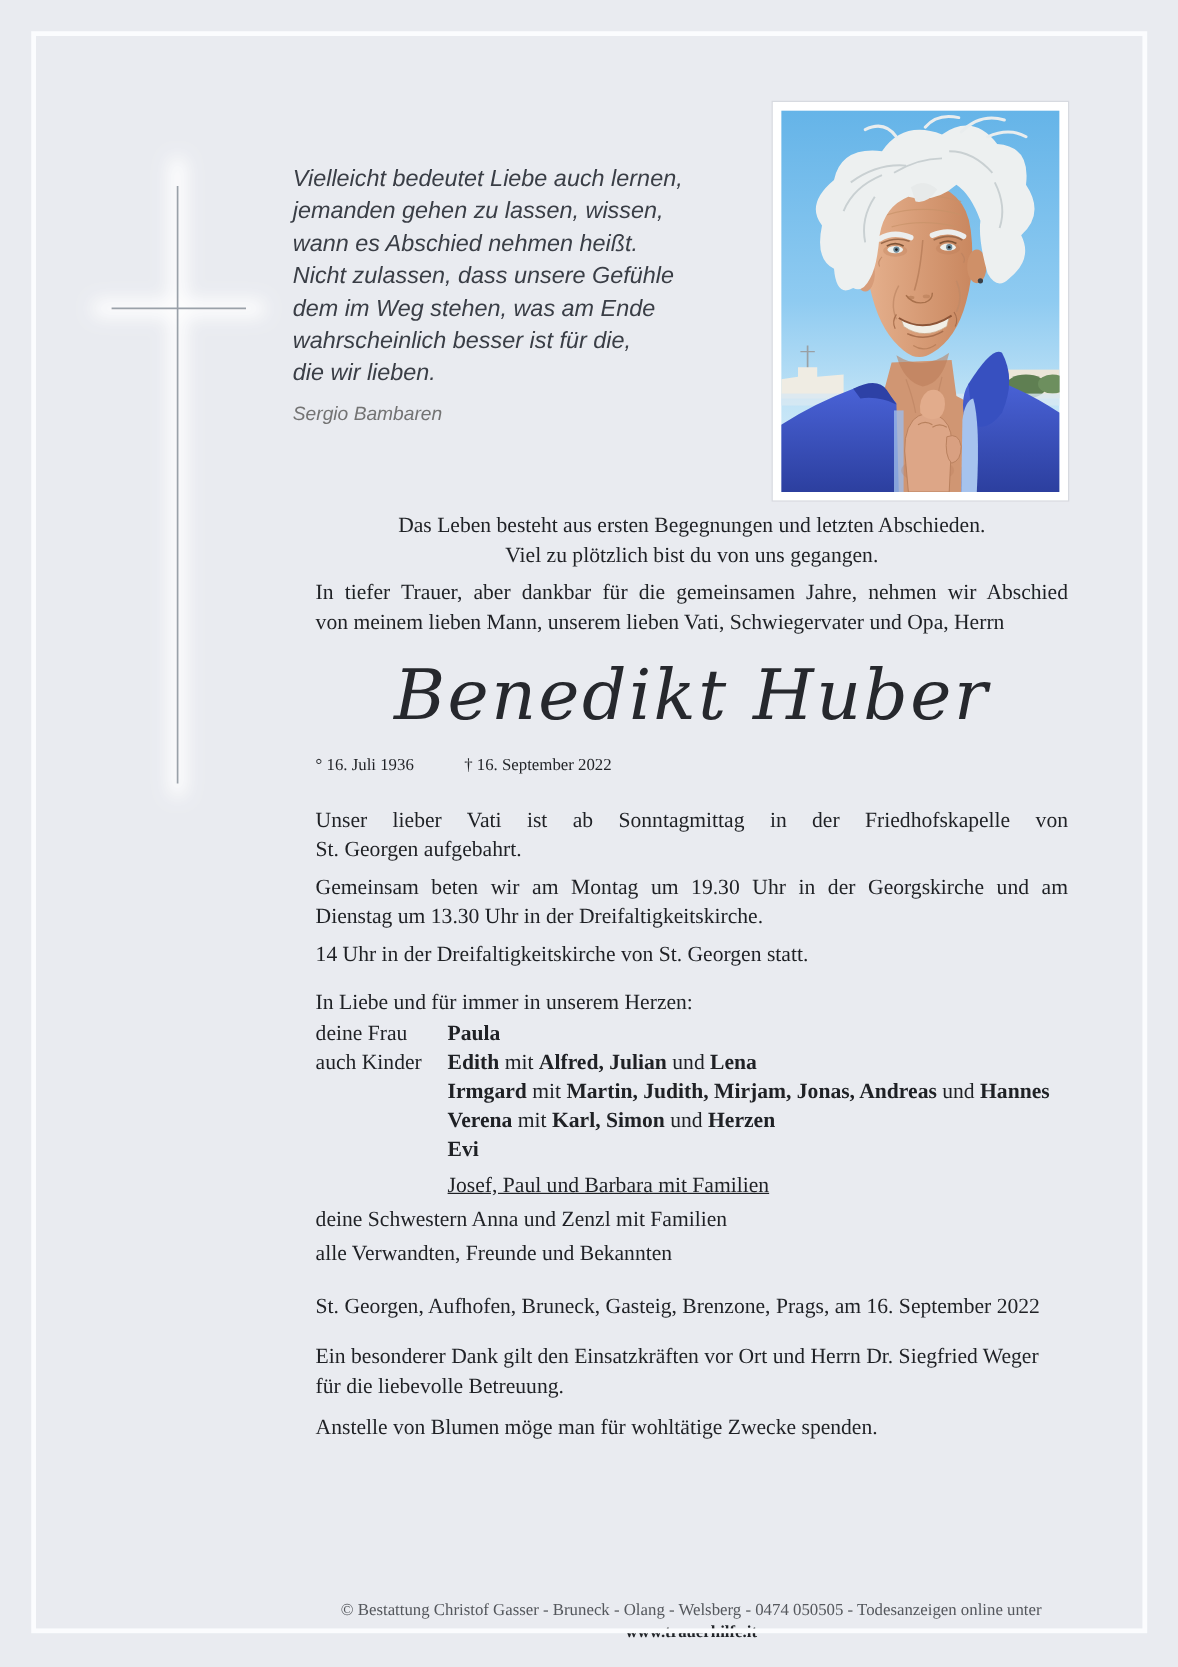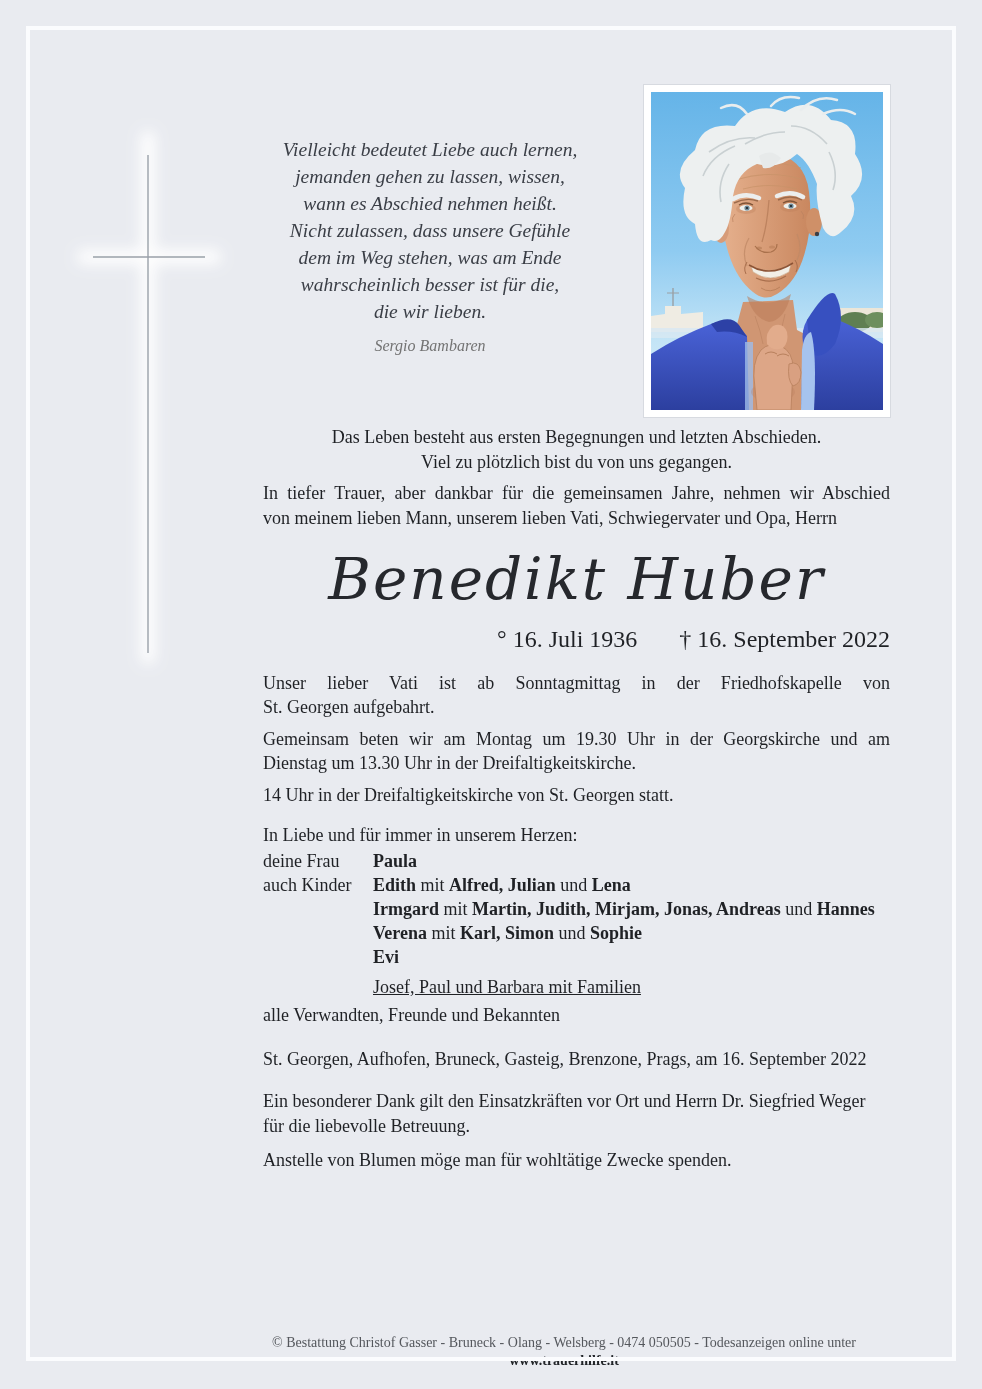--- a/index.html
+++ b/index.html
@@ -8,22 +8,22 @@
     background:#e9ebf0;
     font-family:"Liberation Serif","DejaVu Serif",serif;
     color:#212327;
   }
   .frame{
     position:absolute;left:26px;top:26px;right:26px;bottom:28px;
     border:4px solid #fbfcfe;pointer-events:none;
   }
   .cross{position:absolute;left:40px;top:80px;}
   .quote{
-    position:absolute;left:230px;top:136px;width:400px;
-    text-align:center;font-family:Liberation Serif, serif;font-style:italic;
+    position:absolute;left:244px;top:136px;width:400px;
+    text-align:left;font-family:Liberation Sans, sans-serif;font-style:italic;
     font-size:19.5px;line-height:27px;color:#3a3e46;
   }
   .quote .author{font-size:16px;margin-top:7px;color:#737373;}
   .photo{
     position:absolute;left:644px;top:85px;width:232px;height:318px;
     background:#ffffff;padding:7px;
     box-shadow:0 0 0 1px rgba(175,180,190,0.30);
   }
   .photo svg{display:block;}
   .main{
@@ -33,39 +33,39 @@
   .center{text-align:center;}
   .op-line{line-height:25px;}
   .para{margin-top:6px;}
   .para .ln{line-height:25px;}
   .jl{text-align:justify;text-align-last:justify;}
   .name{
     font-family:"DejaVu Serif",serif;font-style:italic;font-weight:400;
     font-size:58px;line-height:1.2;text-align:center;margin:14px 0 0 0;
     color:#26282d;letter-spacing:2px;
   }
-  .dates{margin-top:12px;text-align:right;font-size:24px;}
+  .dates{margin-top:12px;text-align:left;font-size:14px;}
   .dates .birth{margin-right:42px;}
   .svc{margin-top:8px;}
   .svc.first{margin-top:20px;}
   .mourn-head{margin-top:16px;}
   .family{margin-top:2px;}
   .fam-row{display:flex;align-items:flex-start;}
   .fam-label{width:110px;flex:0 0 110px;}
   .fam-line,.fam-extra,.nowrap{white-space:nowrap;}
   .b{font-weight:bold;}
   .fam-extra{margin-left:110px;margin-top:6px;text-decoration:underline;}
   .sisters{margin-top:5px;}
   .others{margin-top:4px;}
   .places{margin-top:20px;}
   .thanks{margin-top:18px;}
   .thanks .ln{line-height:25px;}
   .donation{margin-top:9px;}
   .footer{
-    position:absolute;left:228px;top:1334px;width:672px;
+    position:absolute;left:240px;top:1334px;width:672px;
     text-align:center;font-size:14px;color:#54575c;line-height:18px;
   }
   .footer .link{font-weight:bold;color:#212428;cursor:pointer;}
 </style>
 </head>
 <body>
 
 <svg class="cross" width="230" height="600" viewBox="0 0 230 600" aria-hidden="true">
   <defs>
     <filter id="glow" x="-60%" y="-60%" width="220%" height="220%">
@@ -238,25 +238,26 @@
   <div class="family">
     <div class="fam-row">
       <div class="fam-label">deine Frau</div>
       <div class="fam-line b">Paula</div>
     </div>
     <div class="fam-row">
       <div class="fam-label">auch Kinder</div>
       <div>
         <div class="fam-line"><span class="b">Edith</span><span> mit </span><span class="b">Alfred, Julian</span><span> und </span><span class="b">Lena</span></div>
         <div class="fam-line"><span class="b">Irmgard</span><span> mit </span><span class="b">Martin, Judith, Mirjam, Jonas, Andreas</span><span> und </span><span class="b">Hannes</span></div>
-        <div class="fam-line"><span class="b">Verena</span><span> mit </span><span class="b">Karl, Simon</span><span> und </span><span class="b">Sophie</span></div>
+        <div class="fam-line"><span class="b">Verena</span><span> mit </span><span class="b">Karl, Simon</span><span> und </span><span class="b">Herzen</span></div>
         <div class="fam-line"><span class="b">Evi</span></div>
       </div>
     </div>
     <div class="fam-extra">Josef, Paul und Barbara mit Familien</div>
+    <div class="sisters nowrap">deine Schwestern Anna und Zenzl mit Familien</div>
     <div class="others nowrap">alle Verwandten, Freunde und Bekannten</div>
   </div>
 
   <div class="places nowrap">St. Georgen, Aufhofen, Bruneck, Gasteig, Brenzone, Prags, am 16. September 2022</div>
 
   <div class="thanks">
     <div class="ln">Ein besonderer Dank gilt den Einsatzkräften vor Ort und Herrn Dr. Siegfried Weger</div>
     <div class="ln">für die liebevolle Betreuung.</div>
   </div>
 

